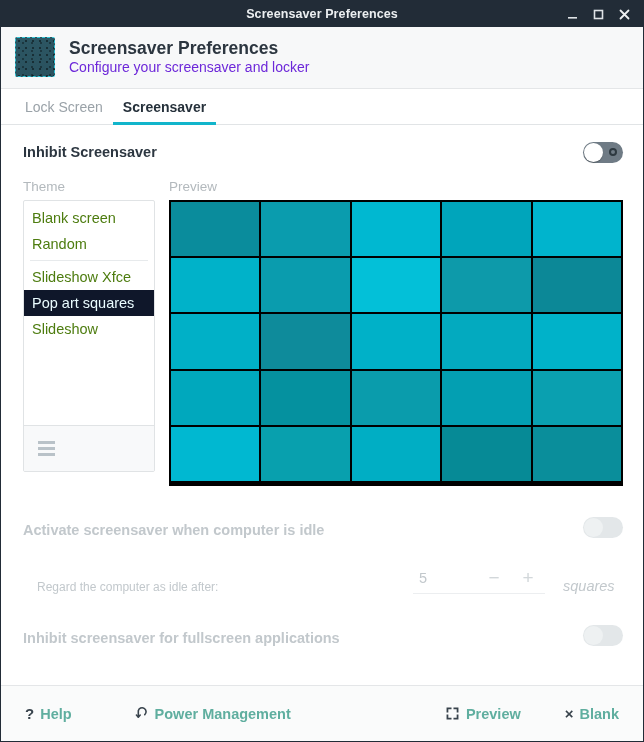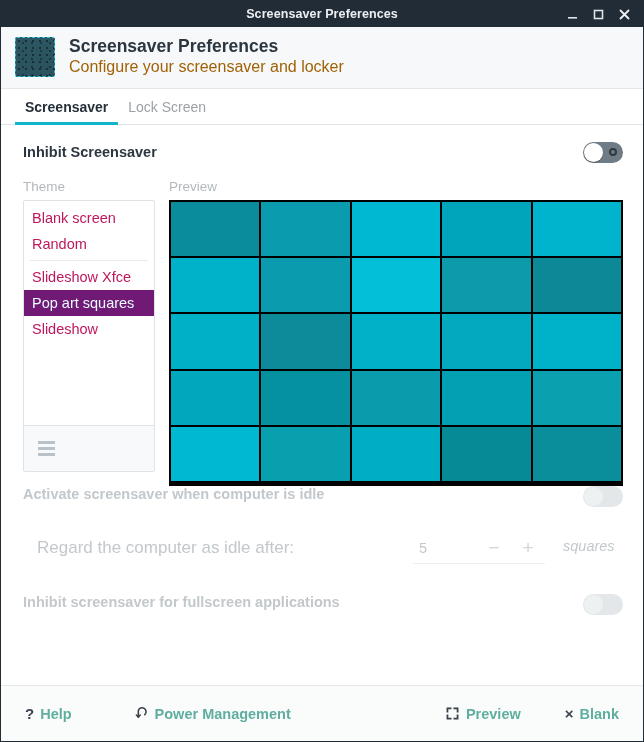--- a/index.html
+++ b/index.html
@@ -67,21 +67,21 @@
     border: 1px dashed #2ec4d6;
     box-sizing: border-box;
     flex: 0 0 auto;
   }
   .header-text { display: flex; flex-direction: column; gap: 1px; }
   .header-title {
     font-size: 17.5px; font-weight: bold; color: #2c3640;
     line-height: 1.15;
   }
   .header-sub {
-    font-size: 16px; color: #a16207; line-height: 1.2;
+    font-size: 14px; color: #6d28d9; line-height: 1.2;
   }
 
   
   .tabbar {
     display: flex; align-items: flex-end;
     padding: 6px 14px 0 14px;
     height: 36px; min-height: 36px;
     background: #ffffff;
     border-bottom: 1px solid #e1e4e6;
     box-sizing: border-box;
@@ -166,30 +166,30 @@
     overflow: hidden;
   }
   .theme-list {
     height: 224px;
     overflow-y: auto;
     padding: 4px 0 0 0;
     box-sizing: border-box;
   }
   .theme-item {
     font-size: 14.5px;
-    color: #be185d;
+    color: #4d7c0f;
     padding: 2px 6px 2px 8px;
     line-height: 22px;
     cursor: pointer;
     white-space: nowrap;
     overflow: hidden;
     text-overflow: ellipsis;
   }
   .theme-item.selected {
-    background: #701a75;
+    background: #0f172a;
     color: #eafcff;
   }
   .theme-sep {
     height: 1px; background: #e7eaec; margin: 3px 6px;
   }
   .theme-footer {
     border-top: 1px solid #e0e3e5;
     background: #f8f9fa;
     height: 46px;
     display: flex; align-items: center;
@@ -213,29 +213,29 @@
     grid-template-columns: repeat(5, 1fr);
     grid-template-rows: repeat(5, 1fr);
     gap: 2px;
     background: #000000;
   }
   .cell { width: 100%; height: 100%; }
 
   
   .settings { padding: 0 6px 0 8px; }
   .srow {
-    display: flex; align-items: flex-start;
+    display: flex; align-items: flex-end;
     height: 52px;
   }
   .srow .label-dis {
     font-size: 14.5px; font-weight: bold; color: #c2c8cc;
   }
   .srow.indent { padding-left: 14px; height: 56px; }
   .srow .label-sub {
-    font-size: 17px; color: #c2c8cc;
+    font-size: 12px; color: #c2c8cc;
   }
   .spin {
     display: flex; align-items: center;
     border-bottom: 1px solid #eceef0;
     padding-bottom: 6px;
     margin-right: 8px;
   }
   .spin-val {
     font-size: 14.5px; color: #c2c8cc;
     width: 58px; text-align: left; padding-left: 6px;
@@ -304,22 +304,22 @@
 
   <div class="header">
     <div class="app-icon"></div>
     <div class="header-text">
       <div class="header-title">Screensaver Preferences</div>
       <div class="header-sub">Configure your screensaver and locker</div>
     </div>
   </div>
 
   <div class="tabbar">
+    <div class="tab">Lock Screen</div>
     <div class="tab active">Screensaver</div>
-    <div class="tab">Lock Screen</div>
   </div>
 
   <div class="content">
 
     <div class="row-enable">
       <div class="label">Inhibit Screensaver</div>
       <div class="spacer"></div>
       <div class="switch">
         <div class="knob"></div>
         <div class="mark"></div>

